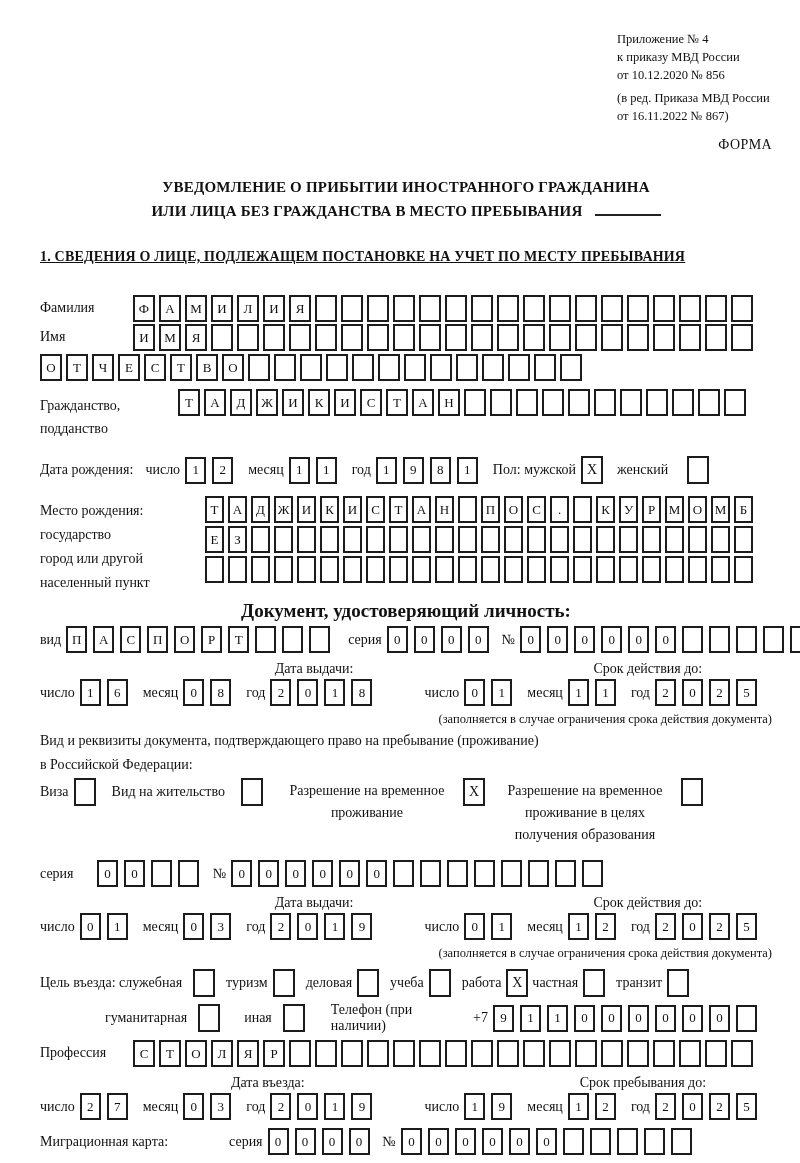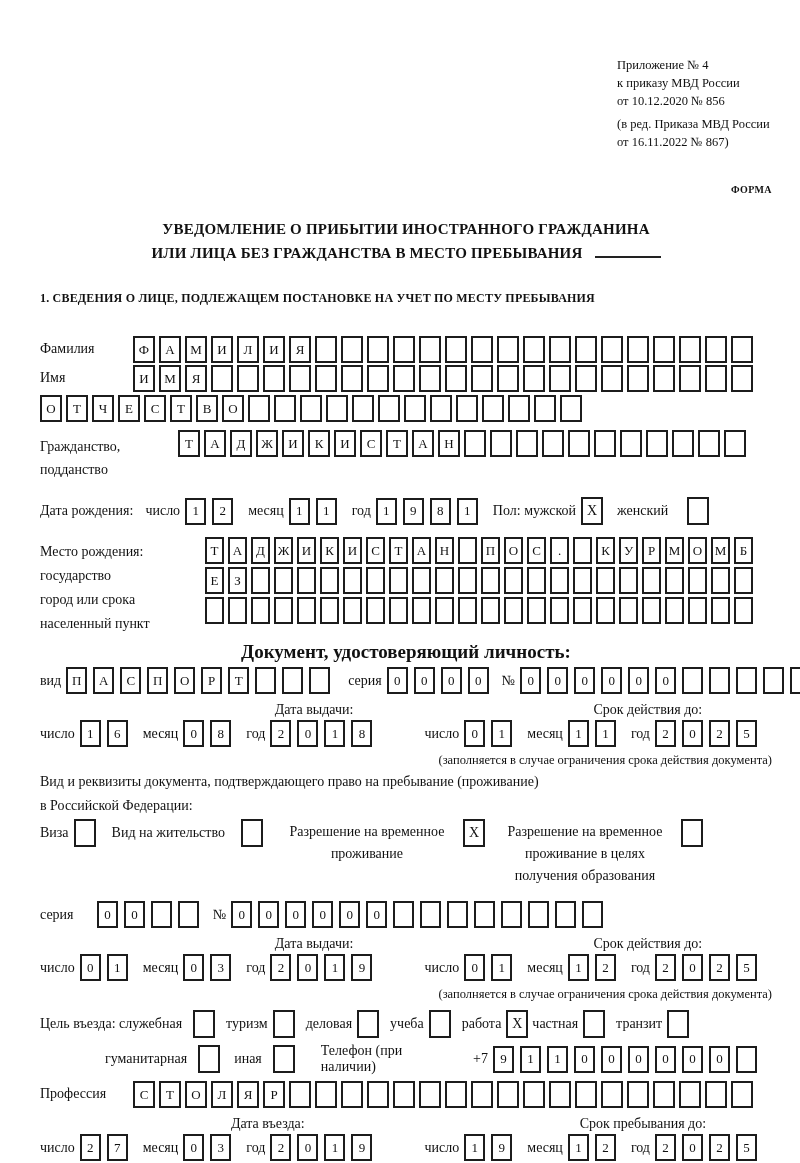--- a/index.html
+++ b/index.html
@@ -1,23 +1,23 @@
 <!DOCTYPE html>
 <html lang="ru"><head>
 <meta charset="utf-8">
 <style>
   html,body{margin:0;padding:0;background:#fff;}
   body{width:800px;height:1163px;color:#111;font-family:"Liberation Serif","DejaVu Serif",serif;font-size:14px;overflow:hidden;}
-  .page{padding:56px 28px 0 40px;box-sizing:border-box;width:800px;height:1163px;}
+  .page{padding:30px 28px 0 40px;box-sizing:border-box;width:800px;height:1163px;}
   .appendix,.edition{margin-left:577px;font-size:12.5px;line-height:18px;}
   .edition{margin-top:5px;}
-  .forma{text-align:right;font-weight:bold;font-size:10px;margin-top:33px;letter-spacing:.4px;}
+  .forma{text-align:right;font-weight:normal;font-size:14px;margin-top:12px;letter-spacing:.4px;}
   .title{text-align:center;font-weight:bold;font-size:15px;line-height:24px;margin-top:22px;letter-spacing:.2px;}
   .blank-line{display:inline-block;width:66px;border-bottom:2px solid #222;height:12px;margin-left:12px;}
-  .sec-heading{font-weight:bold;font-size:12px;margin-top:26px;letter-spacing:.2px;}
+  .sec-heading{font-weight:bold;font-size:14px;margin-top:26px;letter-spacing:.2px;text-decoration:underline;}
   .row{display:flex;align-items:flex-start;}
   .lbl{padding-top:5px;flex-shrink:0;}
   .lbl2{line-height:23px;flex-shrink:0;}
   .cells{display:flex;flex-shrink:0;}
   .cell{width:22px;height:27px;border:2px solid #1c1c1c;box-sizing:border-box;margin-right:4px;display:inline-flex;align-items:center;justify-content:center;font-size:13px;flex-shrink:0;}
   .narrow .cell{width:19px;}
   .thin .cell{width:20px;margin-right:3px;}
   .checkbox{width:22px;height:28px;border:2px solid #1c1c1c;box-sizing:border-box;display:inline-flex;align-items:center;justify-content:center;font-size:14px;flex-shrink:0;}
   .dategrp{display:flex;align-items:center;}
   .dategrp .dlbl{margin-right:5px;}
@@ -193,21 +193,21 @@
     <span class="dlbl">Пол: мужской</span>
     <span class="checkbox">X</span>
     <span class="dlbl" style="margin-left:14px;">женский</span>
     <span class="checkbox" style="margin-left:14px;"></span>
   </div>
 
   <div class="row" style="margin-top:12px;">
     <span class="lbl2" style="width:165px;line-height:24px;padding-top:3px;">
       <div>Место рождения:</div>
       <div>государство</div>
-      <div>город или срока</div>
+      <div>город или другой</div>
       <div>населенный пункт</div>
     </span>
     <span style="display: flex; flex-direction: column;">
       <span class="cells narrow" style="margin-bottom:3px;">
           <span class="cell">Т</span>
           <span class="cell">А</span>
           <span class="cell">Д</span>
           <span class="cell">Ж</span>
           <span class="cell">И</span>
           <span class="cell">К</span>
@@ -472,21 +472,21 @@
     <span class="checkbox">X</span>
     <span class="dlbl" style="margin-left:4px;">частная</span>
     <span class="checkbox"></span>
     <span class="dlbl" style="margin-left:11px;">транзит</span>
     <span class="checkbox"></span>
   </div>
 
   <div class="row dategrp" style="margin-top:5px;">
     <span class="dlbl" style="margin-left:65px;">гуманитарная</span>
     <span class="checkbox" style="margin-left:6px;"></span>
-    <span class="dlbl" style="margin-left:14px;">иная</span>
+    <span class="dlbl" style="margin-left:24px;">иная</span>
     <span class="checkbox" style="margin-left:6px;"></span>
     <span class="dlbl" style="margin-left:26px;">Телефон (при наличии)</span>
     <span class="dlbl" style="margin-left:22px;">+7</span>
     <span class="cells thin">
         <span class="cell">9</span>
         <span class="cell">1</span>
         <span class="cell">1</span>
         <span class="cell">0</span>
         <span class="cell">0</span>
         <span class="cell">0</span>

